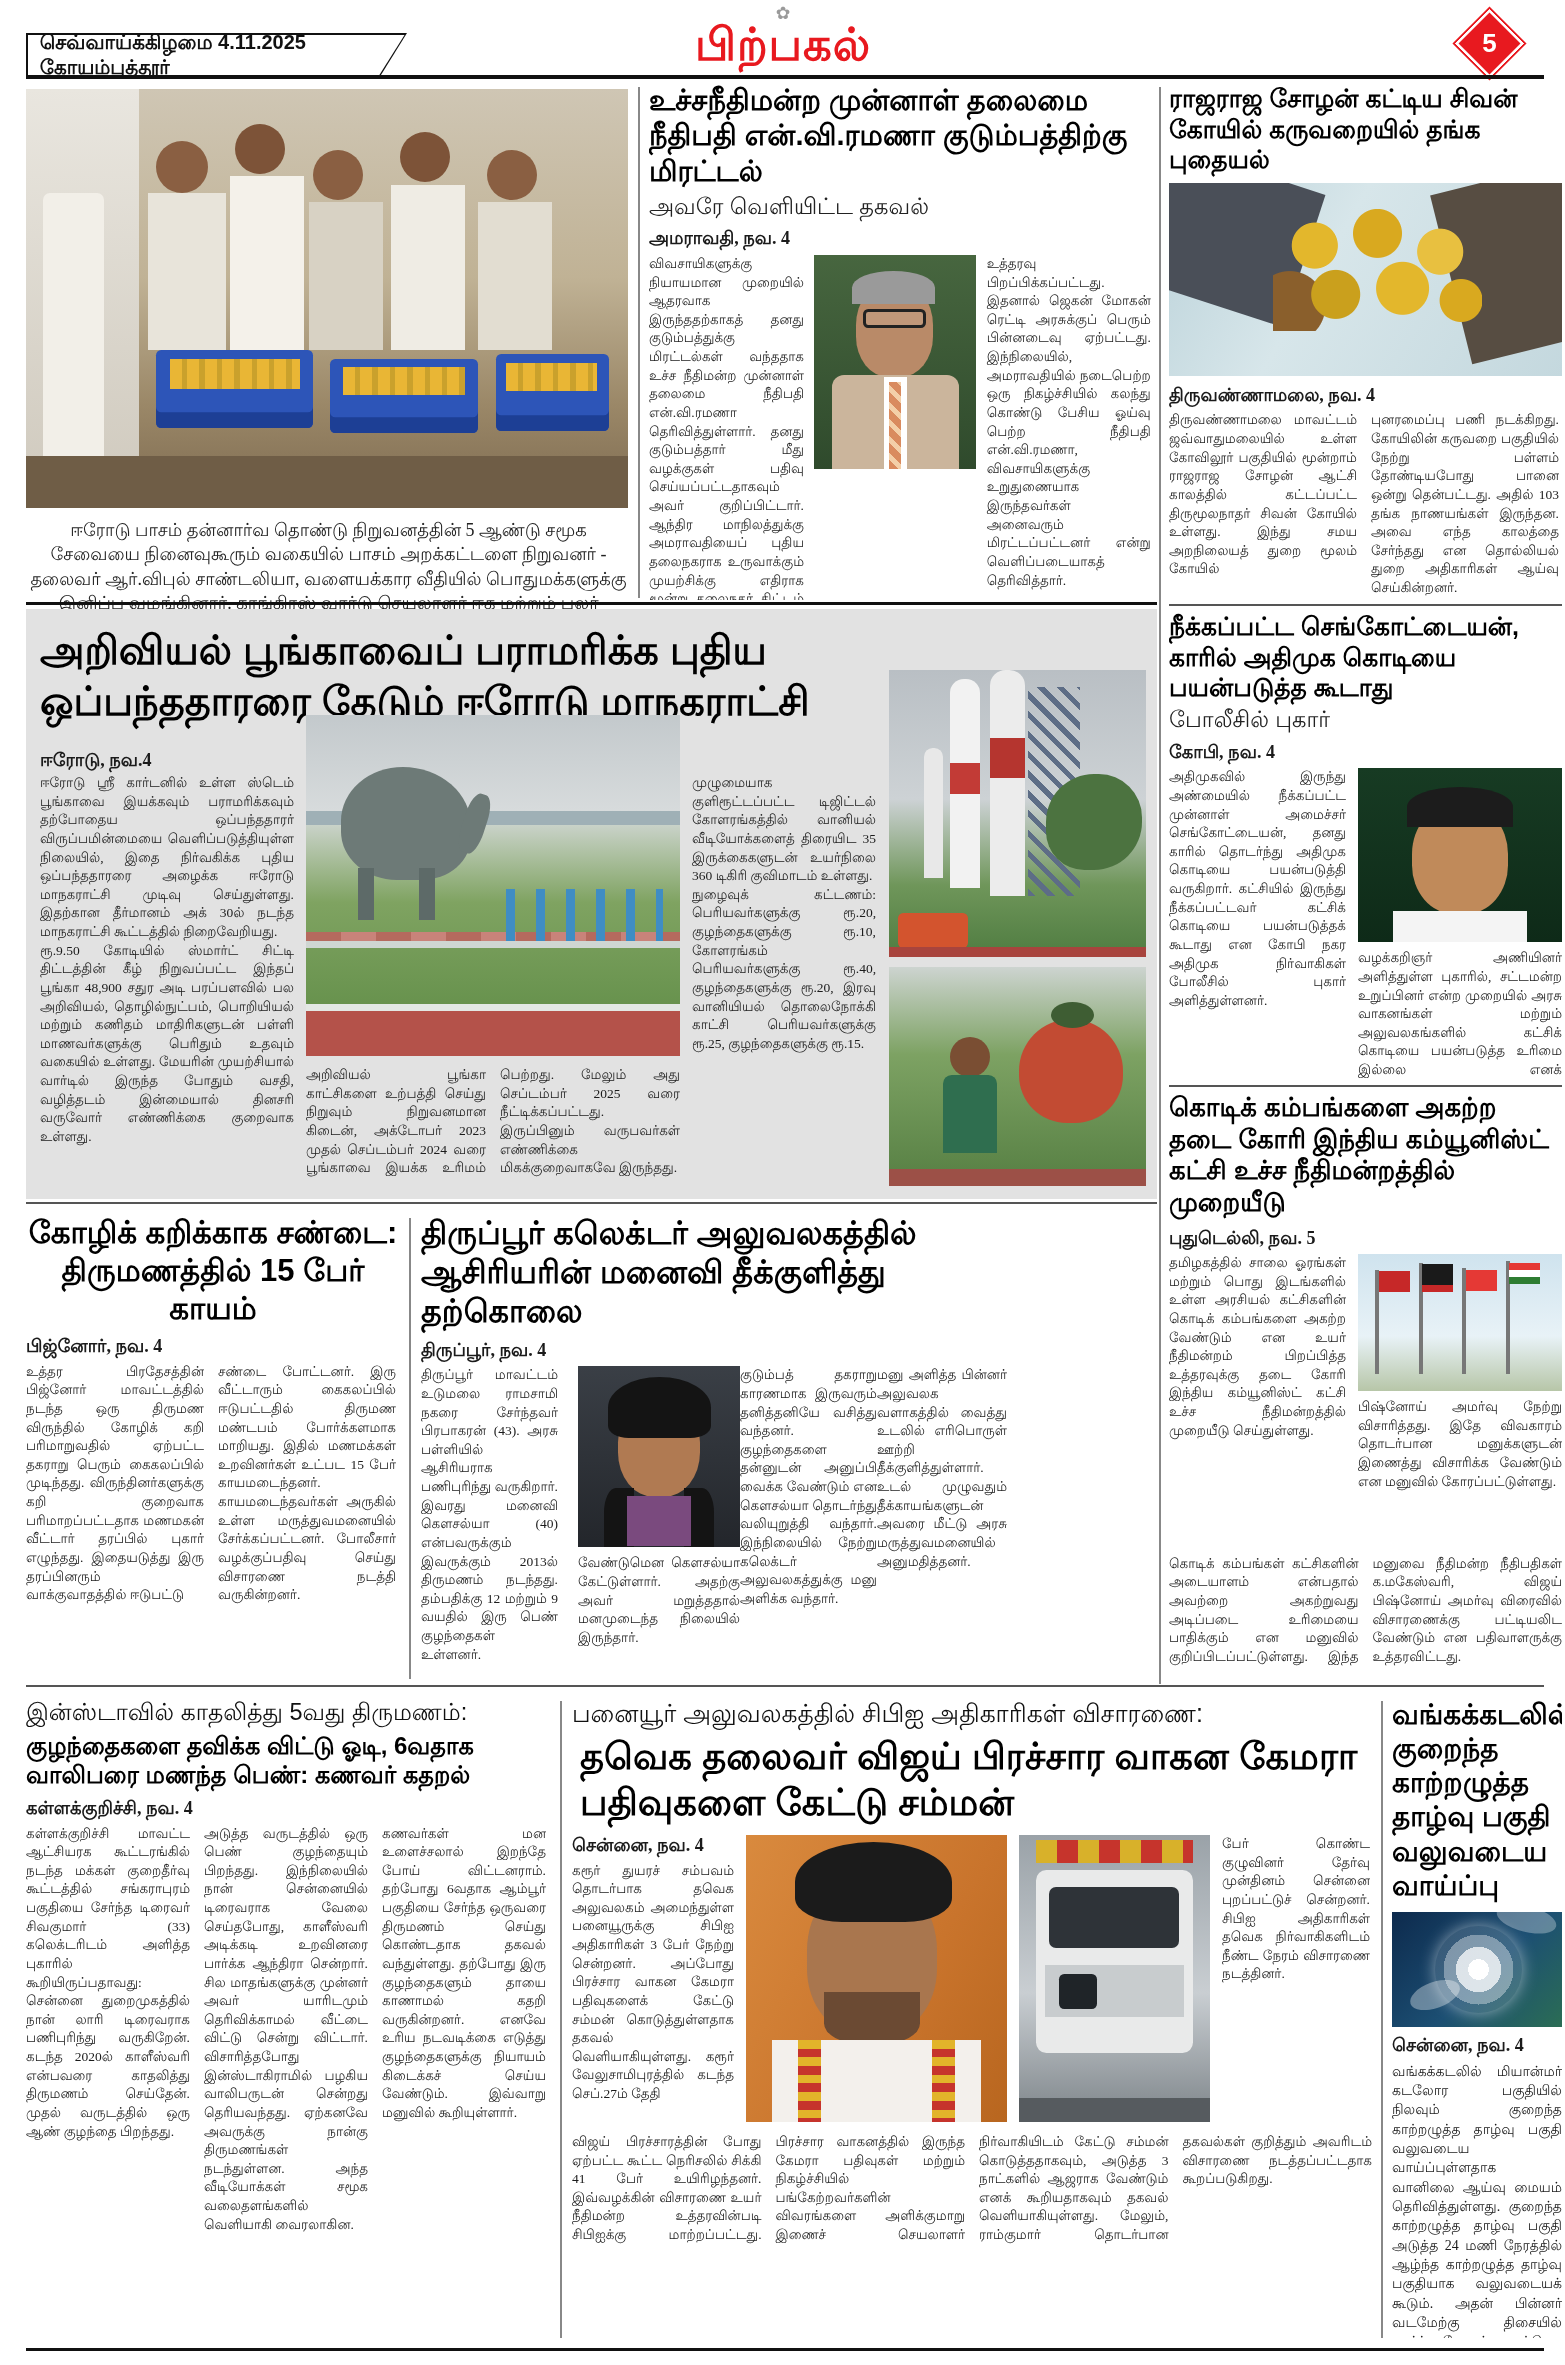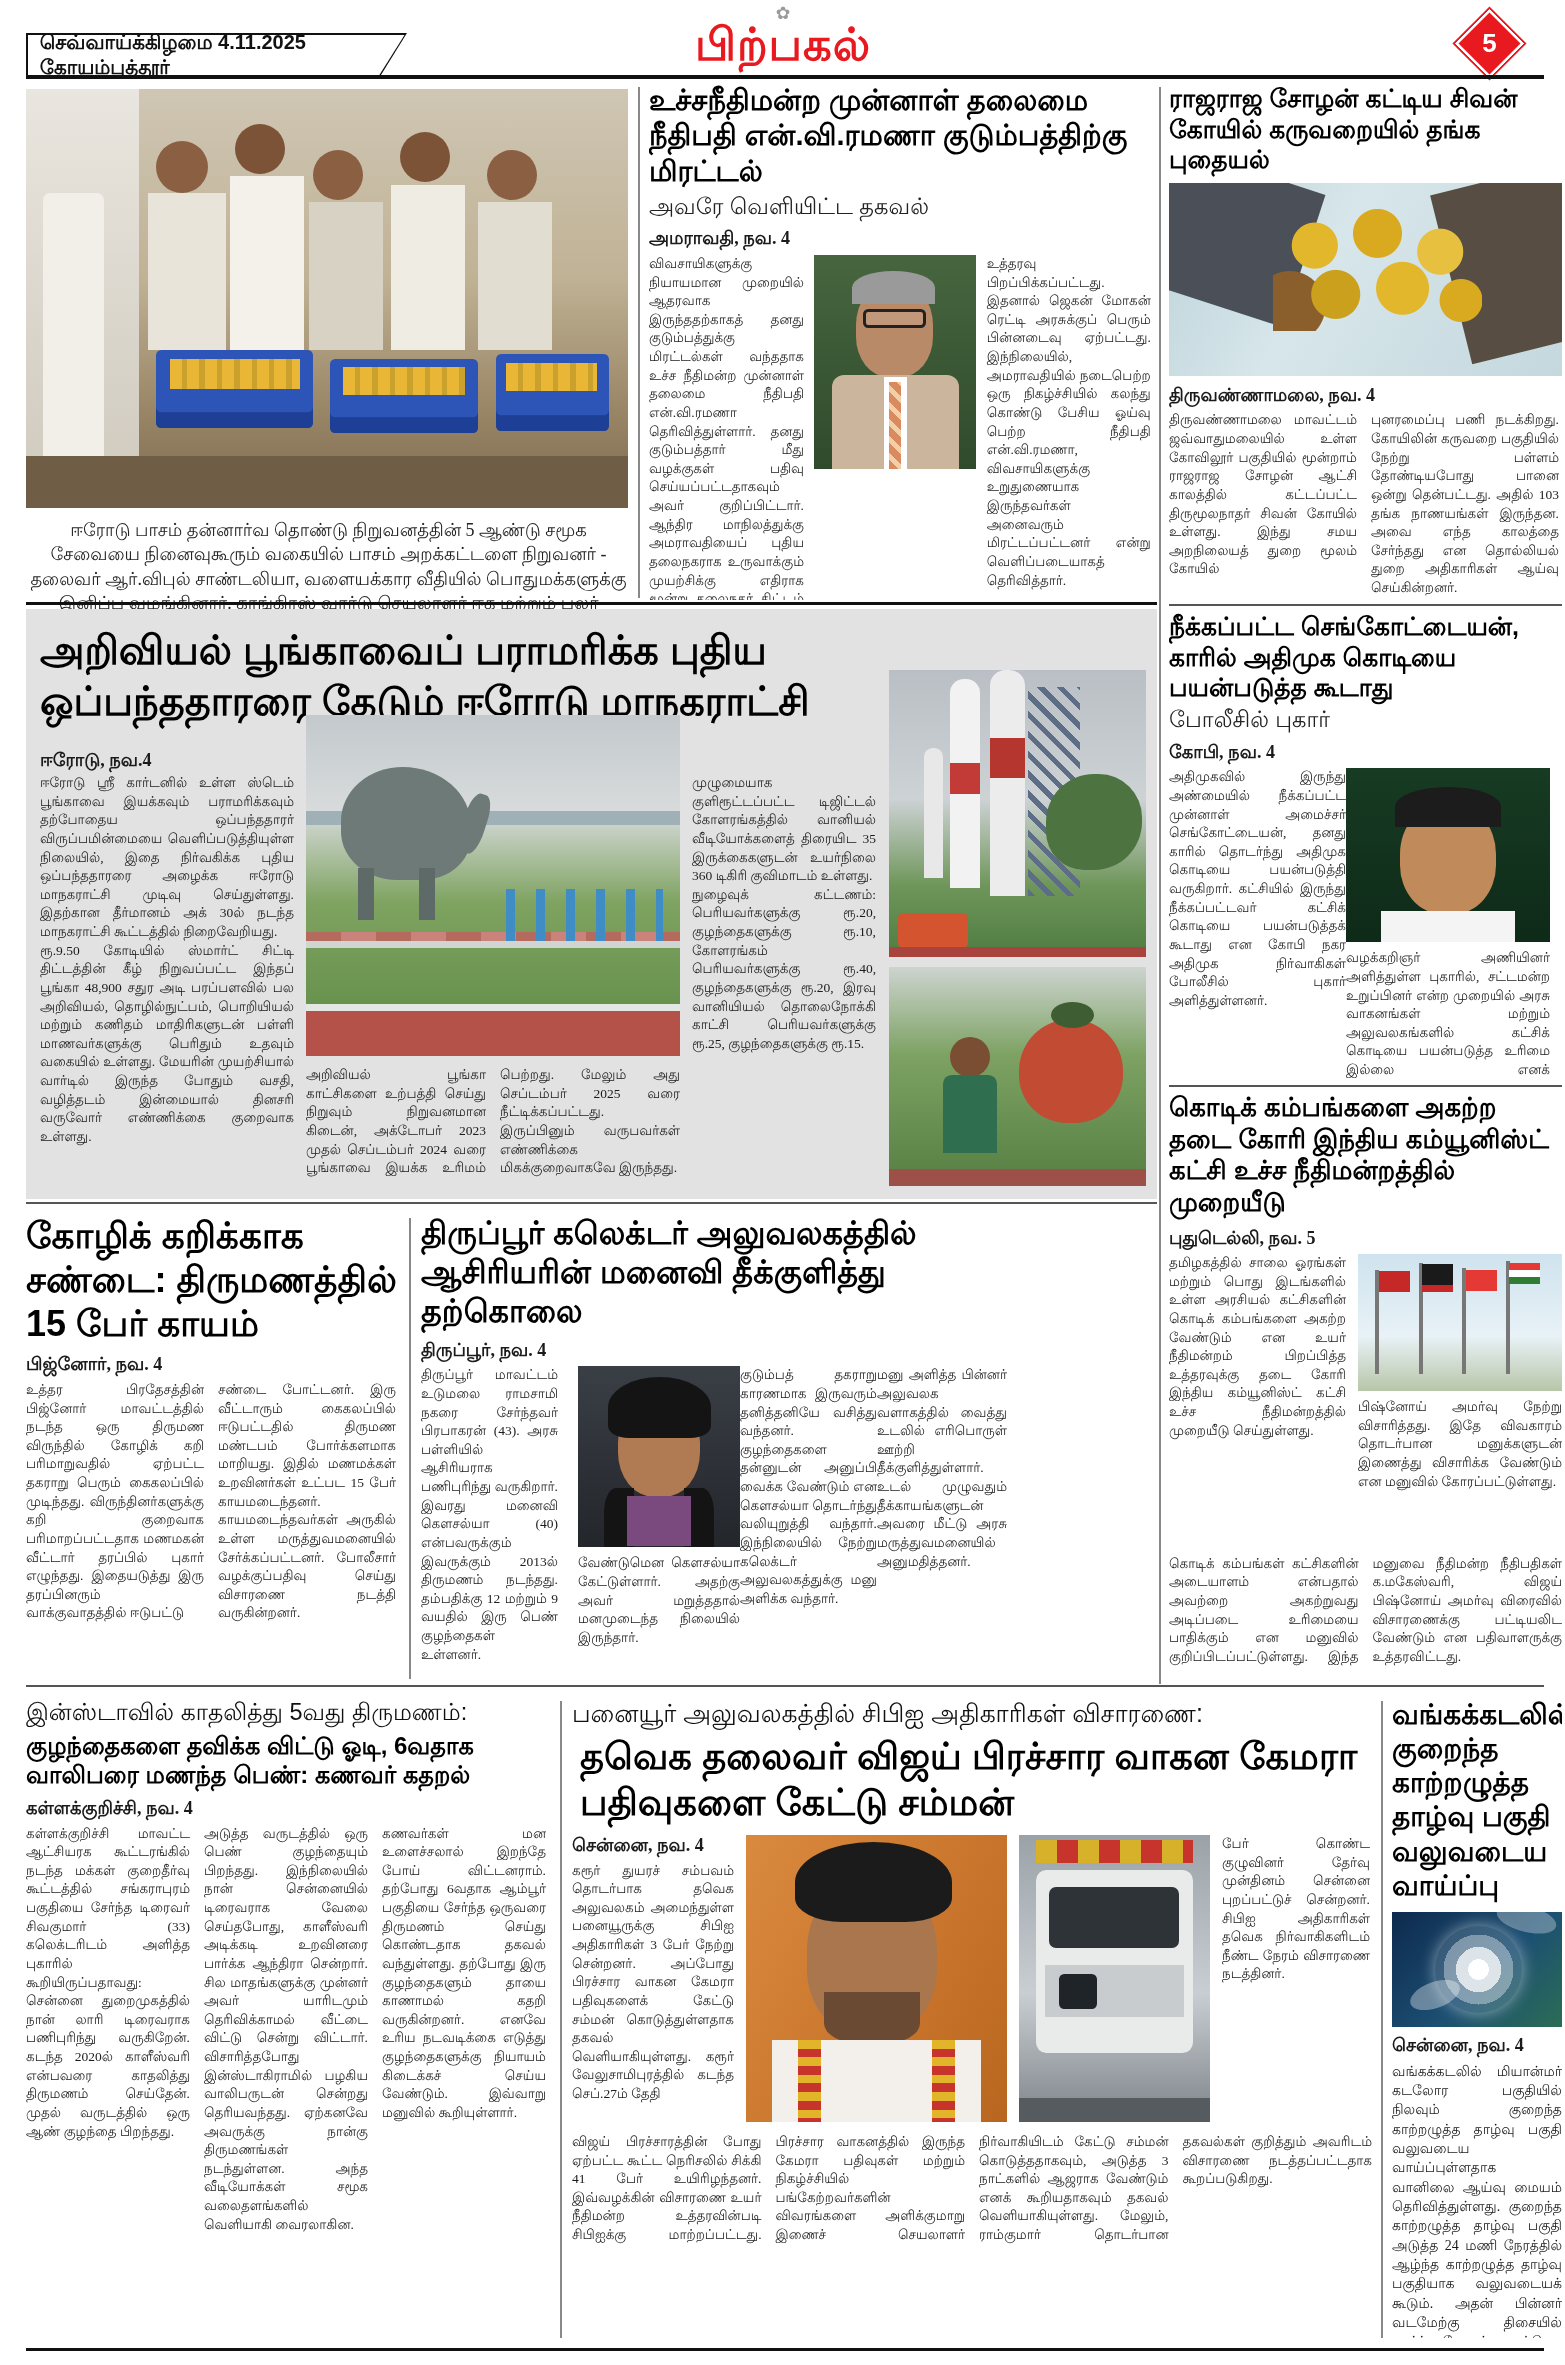--- a/index.html
+++ b/index.html
@@ -134,21 +134,21 @@
       <div class="body-txt" style="width:188px;">புனரமைப்பு பணி நடக்கிறது. கோயிலின் கருவறை பகுதியில் நேற்று பள்ளம் தோண்டியபோது பானை ஒன்று தென்பட்டது. அதில் 103 தங்க நாணயங்கள் இருந்தன. அவை எந்த காலத்தை சேர்ந்தது என தொல்லியல் துறை அதிகாரிகள் ஆய்வு செய்கின்றனர்.</div>
     </div>
   </div>
 
   <div class="hline" style="left:1169px;top:604px;width:393px;"></div>
 
   <div class="abs clip" style="left:1169px;top:611px;width:393px;height:470px;">
     <div class="headline" style="font-size:25px;">நீக்கப்பட்ட செங்கோட்டையன், காரில் அதிமுக கொடியை பயன்படுத்த கூடாது</div>
     <div class="subhead">போலீசில் புகார்</div>
     <div class="dateline">கோபி, நவ. 4</div>
-    <div style="display:flex;font-family:Liberation Serif, serif;">
+    <div style="display:flex;gap:12px;font-family:Liberation Serif, serif;">
       <div class="body-txt" style="width:177px;">அதிமுகவில் இருந்து அண்மையில் நீக்கப்பட்ட முன்னாள் அமைச்சர் செங்கோட்டையன், தனது காரில் தொடர்ந்து அதிமுக கொடியை பயன்படுத்தி வருகிறார். கட்சியில் இருந்து நீக்கப்பட்டவர் கட்சிக் கொடியை பயன்படுத்தக் கூடாது என கோபி நகர அதிமுக நிர்வாகிகள் போலீசில் புகார் அளித்துள்ளனர்.</div>
       <div style="width:204px;">
         <div class="ph" style="position:relative;width:204px;height:174px;">
           <div style="inset:0;background:linear-gradient(#173b23,#0e2a18);"></div>
           <div style="left:54px;top:35px;width:96px;height:111px;border-radius:46% 46% 44% 44%;background:#c08a5a;"></div>
           <div style="left:49px;top:19px;width:106px;height:40px;border-radius:50% 50% 0 0;background:#1c1c1c;"></div>
           <div style="left:35px;top:143px;width:134px;height:35px;background:#f4f4f4;"></div>
         </div>
         <div class="body-txt" style="margin-top:7px;height:217px;overflow:hidden;">வழக்கறிஞர் அணியினர் அளித்துள்ள புகாரில், சட்டமன்ற உறுப்பினர் என்ற முறையில் அரசு வாகனங்கள் மற்றும் அலுவலகங்களில் கட்சிக் கொடியை பயன்படுத்த உரிமை இல்லை எனக் குறிப்பிடப்பட்டுள்ளது. இது தொடர்பாக கோபி நகர போலீசார் விசாரணை நடத்தி வருகின்றனர். செயலாளர் டிரிணியோ கணேஷ் தலைமையில் மனு அளிக்கப்பட்டது; உரிய நடவடிக்கை எடுக்க வேண்டும் என்று கூறியுள்ளனர்.</div>
       </div>
@@ -222,21 +222,21 @@
       <div style="left:61px;top:70px;width:40px;height:40px;border-radius:50%;background:#7a4e33;"></div>
       <div style="left:54px;top:108px;width:54px;height:78px;background:#2f6e4f;border-radius:8.7px 8.7px 0 0;"></div>
       <div style="left:0;bottom:0;width:257px;height:17.4px;background:#9c5047;"></div>
     </div>
     <div class="abs body-txt" style="left:14px;bottom:5.2px;width:1103px;height:0;overflow:hidden;">இதைத் தொடர்ந்து, நிறுவனம் செப்டம்பர் 30, 2025 அன்று பராமரிப்புப் பணிகளை மாநகராட்சியிடம் ஒப்படைத்தது. புதிய ஆப்ரேட்டர் பொறுப்பேற்கும் வரை பூங்காவை மாநகராட்சி தற்காலிகமாக நிர்வகித்து வருகிறது. வருடாந்திர பராமரிப்புச் செலவு சுமார் ரூ.2 கோடியில் திட்டம் வகுத்துள்ளது.</div>
   </div>
 
   <div class="hline" style="left:26px;top:1202px;width:1131px;"></div>
 
   <div class="abs clip" style="left:26px;top:1214px;width:374px;height:464px;">
-    <div class="headline" style="font-size:36px;">கோழிக் கறிக்காக சண்டை: திருமணத்தில் 15 பேர் காயம்</div>
+    <div class="headline" style="font-size:31px;text-align:center;">கோழிக் கறிக்காக சண்டை: திருமணத்தில் 15 பேர் காயம்</div>
     <div class="dateline">பிஜ்னோர், நவ. 4</div>
     <div style="display:flex;gap:14px;">
       <div class="body-txt" style="width:178px;">உத்தர பிரதேசத்தின் பிஜ்னோர் மாவட்டத்தில் நடந்த ஒரு திருமண விருந்தில் கோழிக் கறி பரிமாறுவதில் ஏற்பட்ட தகராறு பெரும் கைகலப்பில் முடிந்தது. விருந்தினர்களுக்கு கறி குறைவாக பரிமாறப்பட்டதாக மணமகன் வீட்டார் தரப்பில் புகார் எழுந்தது. இதையடுத்து இரு தரப்பினரும் வாக்குவாதத்தில் ஈடுபட்டு</div>
       <div class="body-txt" style="width:178px;">சண்டை போட்டனர். இரு வீட்டாரும் கைகலப்பில் ஈடுபட்டதில் திருமண மண்டபம் போர்க்களமாக மாறியது. இதில் மணமக்கள் உறவினர்கள் உட்பட 15 பேர் காயமடைந்தனர். காயமடைந்தவர்கள் அருகில் உள்ள மருத்துவமனையில் சேர்க்கப்பட்டனர். போலீசார் வழக்குப்பதிவு செய்து விசாரணை நடத்தி வருகின்றனர்.</div>
     </div>
   </div>
 
   <div class="vline" style="left:409px;top:1218px;height:461px;"></div>
 
   <div class="abs clip" style="left:421px;top:1214px;width:736px;height:464px;">

